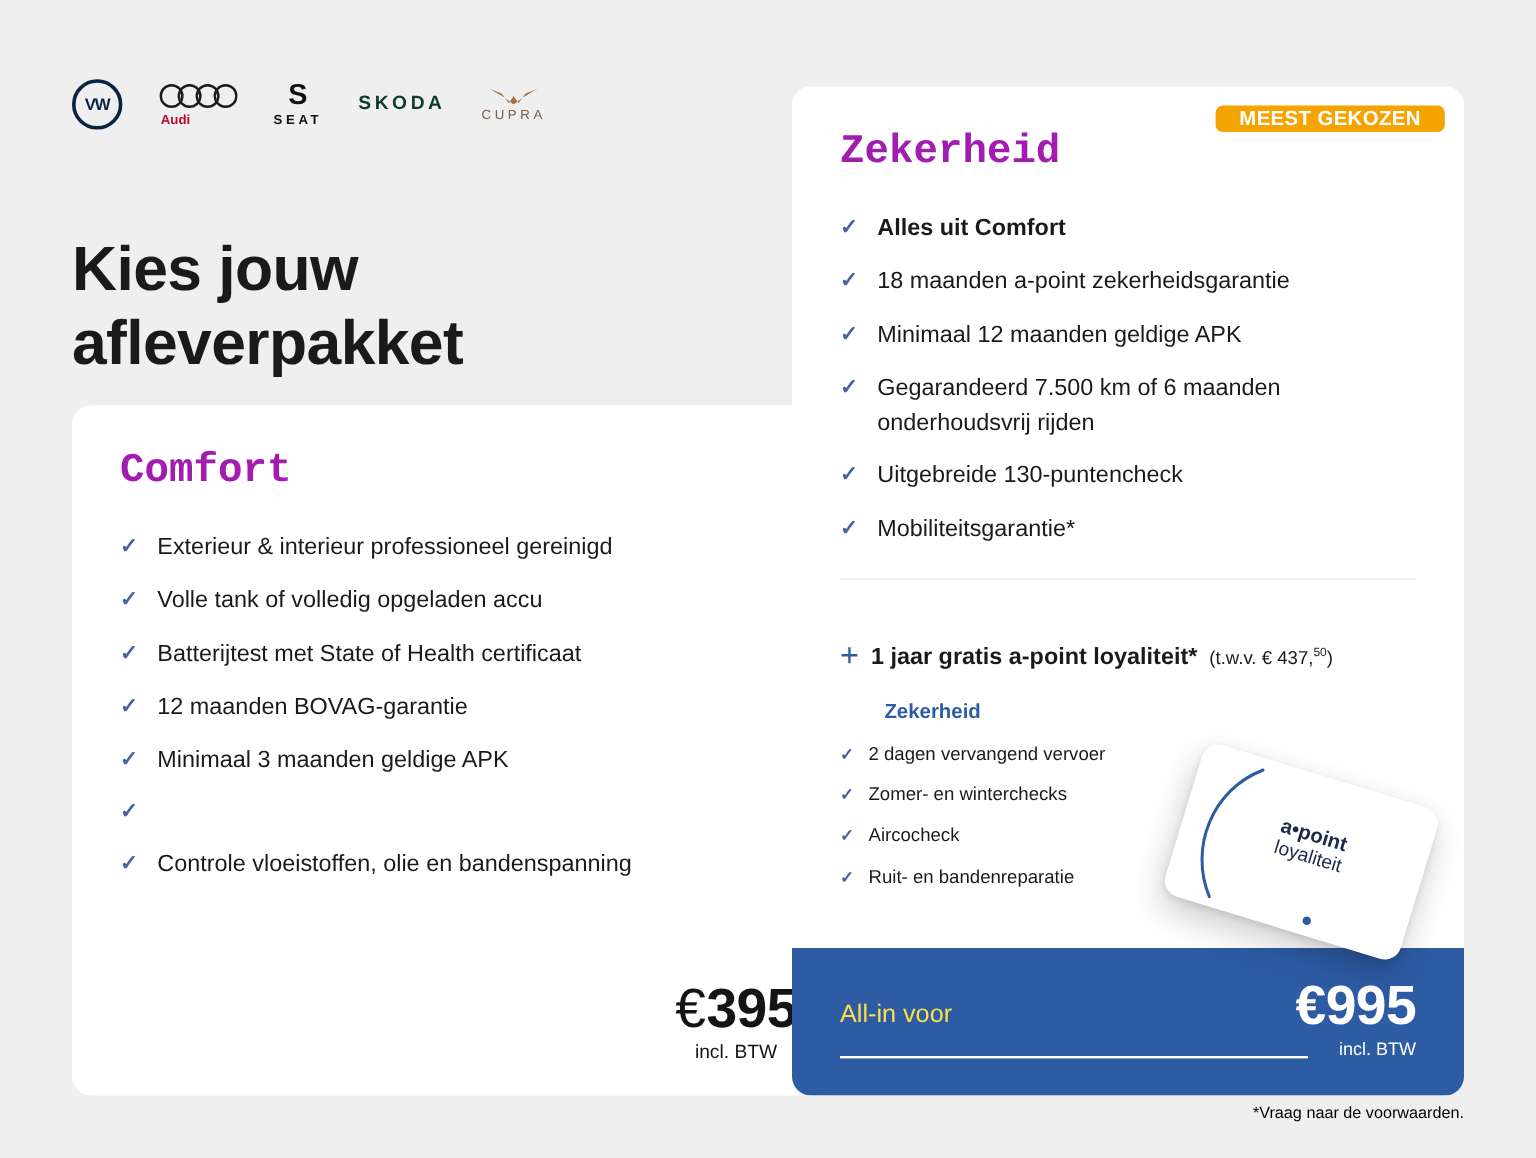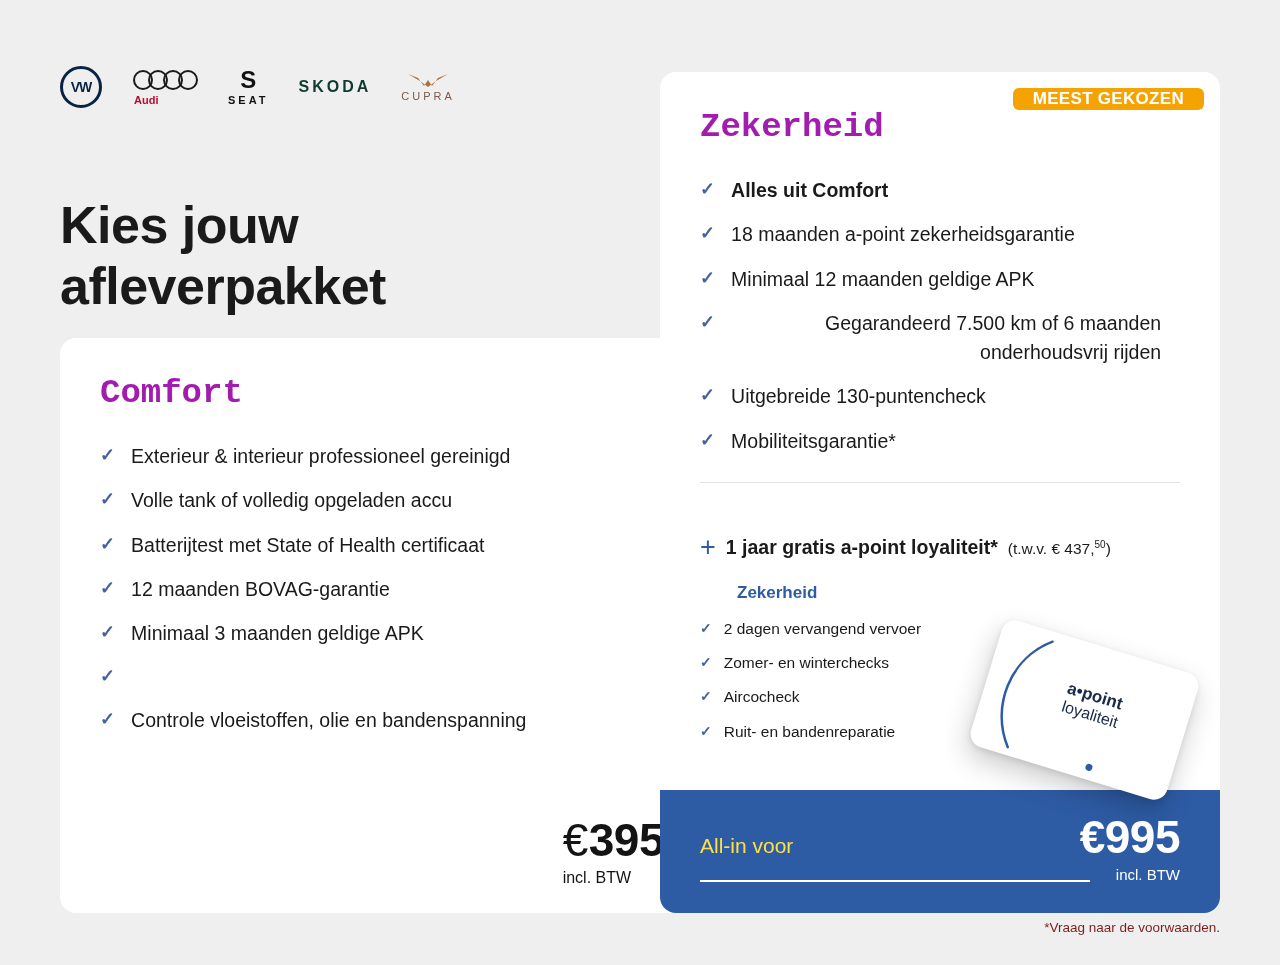--- a/index.html
+++ b/index.html
@@ -25,25 +25,25 @@
   .zekerheid-card { left: 660px; top: 72px; width: 560px; height: 841px; overflow: hidden; }
   .card-inner { padding: 36px 40px 0 40px; position: relative; }
   .card-title { font-size: 34px; font-weight: 700; margin: 0 0 30px 0; color: #a21caf; font-family: Liberation Mono, monospace; }
 
   
   ul.checklist { list-style: none; margin: 0; padding: 0; }
   .check-item { display: flex; align-items: flex-start; gap: 16px; margin-bottom: 15px; font-size: 19.5px; line-height: 1.5; }
   .check-item:last-child { margin-bottom: 0; }
   .check { flex: 0 0 auto; color: #44639f; font-weight: 700; font-size: 18px; line-height: 1.55; }
   .comfort-card .check-text { max-width: 400px; }
-  .zekerheid-card .check-text { max-width: 430px; text-align: right; }
+  .zekerheid-card .check-text { max-width: 430px; }
   .zekerheid-list .check-item:first-child .check-text { font-weight: 700; }
 
   
-  .comfort-price { position: absolute; right: 40px; bottom: 26px; text-align: left; }
+  .comfort-price { position: absolute; right: 40px; bottom: 26px; text-align: center; }
   .price-line { font-size: 46px; font-weight: 700; color: #141414; letter-spacing: -0.5px; }
   .price-line .cur { font-weight: 400; margin-right: 1px; }
   .price-note { font-size: 16px; margin-top: 2px; color: #141414; }
 
   
   .badge { position: absolute; top: 16px; right: 16px; background: #f5a300; color: #ffffff; font-weight: 700; font-size: 17px; padding: 1px 20px; border-radius: 6px; letter-spacing: 0.3px; z-index: 3; }
 
   
   .divider { height: 1px; background: #e3e3e3; margin: 26px 0 28px 0; }
 
@@ -67,21 +67,21 @@
   .apoint-dot { position: absolute; left: 120px; bottom: 9px; width: 7px; height: 7px; border-radius: 50%; background: #2d5ba4; }
 
   
   .allin-bar { position: absolute; left: 0; right: 0; bottom: 0; height: 123px; background: #2d5ba4; z-index: 1; }
   .allin-label { position: absolute; left: 40px; top: 44px; color: #fde047; font-size: 21px; }
   .allin-price { position: absolute; right: 40px; top: 20px; color: #ffffff; font-size: 46px; font-weight: 700; letter-spacing: -0.5px; }
   .allin-line { position: absolute; left: 40px; top: 90px; width: 390px; height: 2px; background: #ffffff; }
   .allin-note { position: absolute; right: 40px; top: 76px; color: #ffffff; font-size: 15px; }
 
   
-  .footnote { position: absolute; left: 660px; top: 920px; width: 560px; text-align: right; font-size: 13.5px; color: #7f1d1d; }
+  .footnote { position: absolute; left: 660px; top: 920px; width: 560px; text-align: right; font-size: 13.5px; color: #000000; }
 </style>
 </head>
 <body>
 
 <div class="page">
 
   <div class="brand-row">
     <div class="brand">
       <div class="vw-circle">
         <span>VW</span>

